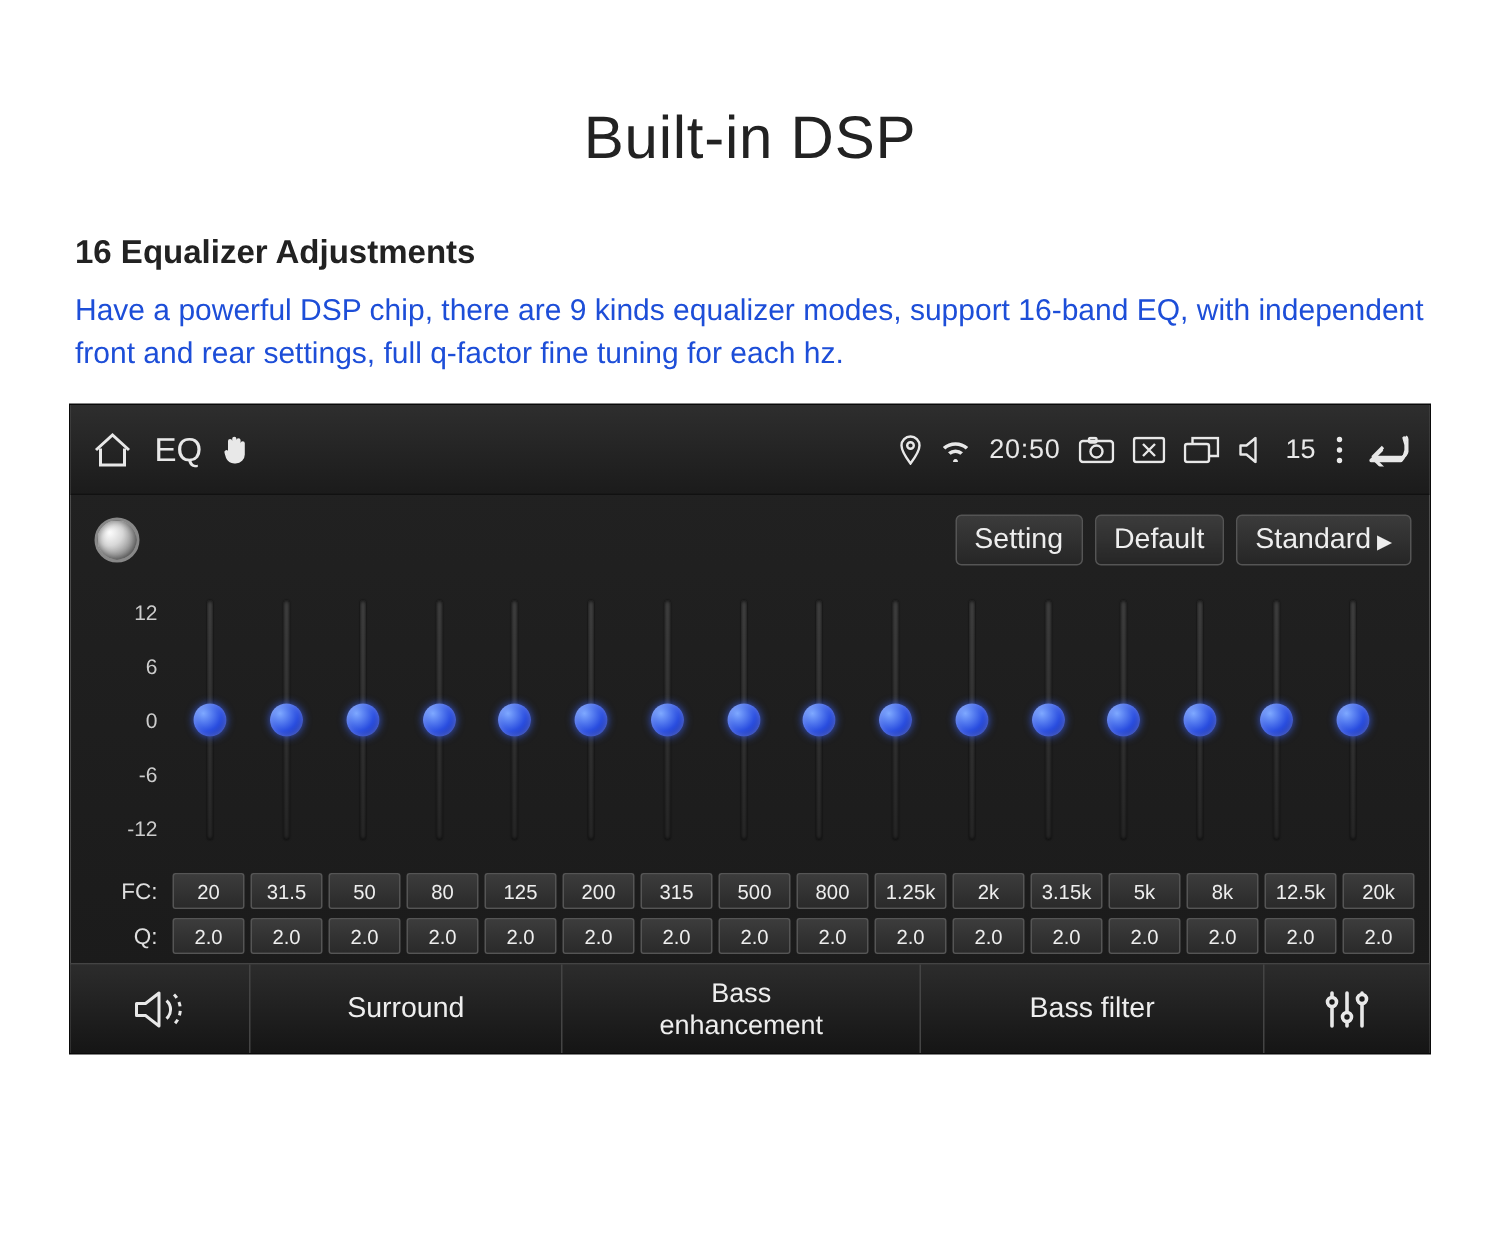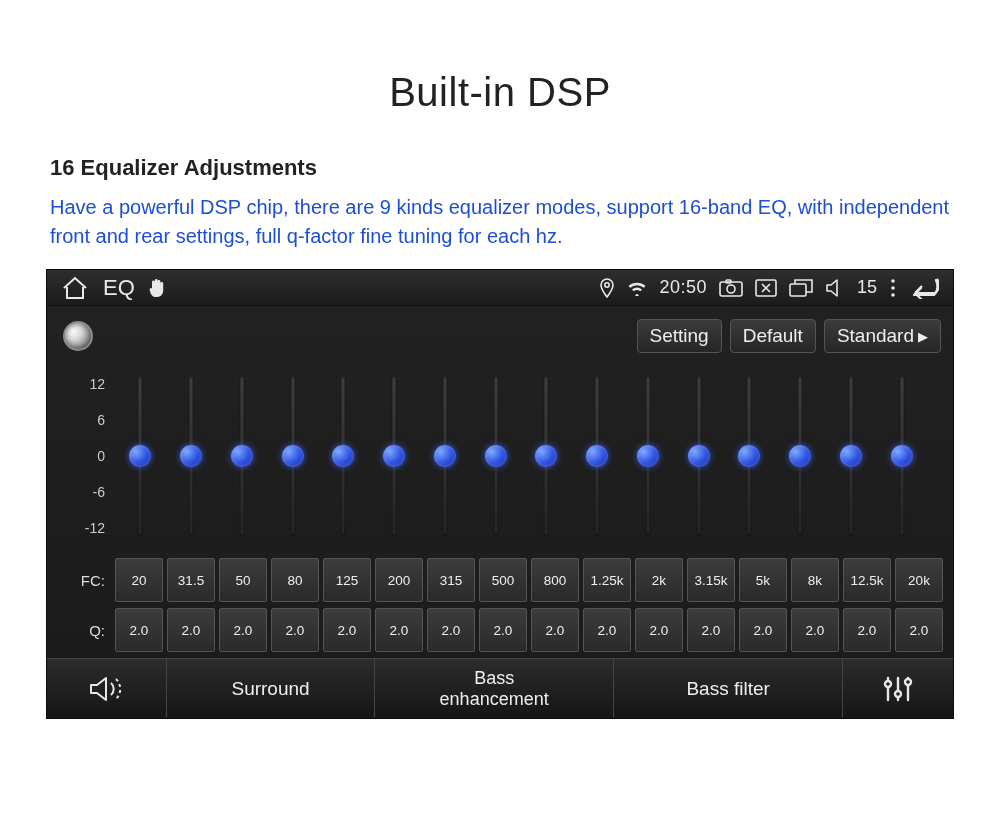--- a/index.html
+++ b/index.html
@@ -35,21 +35,21 @@
     margin: 0 46px;
     width: 908px;
     background: linear-gradient(#222,#1a1a1a);
     border: 1px solid #0a0a0a;
     color: #e8e8e8;
   }
   
   .statusbar {
     display: flex;
     align-items: center;
-    height: 36px;
+    height: 60px;
     padding: 0 14px;
     background: linear-gradient(#2e2e2e,#1b1b1b);
     border-bottom: 1px solid #111;
     font-size: 18px;
   }
   .statusbar .left { display: flex; align-items: center; gap: 14px; }
   .statusbar .spacer { flex: 1; }
   .statusbar .right { display: flex; align-items: center; gap: 12px; }
   .ico { display: inline-flex; align-items: center; justify-content: center; }
   .ico svg { display: block; }
@@ -152,21 +152,21 @@
   .val-grid {
     flex: 1;
     display: grid;
     grid-template-columns: repeat(16, 1fr);
     gap: 4px;
   }
   .val-cell {
     background: linear-gradient(#3c3c3c,#2a2a2a);
     border: 1px solid #555;
     border-radius: 2px;
-    height: 44px;
+    height: 24px;
     display: flex; align-items: center; justify-content: center;
     font-size: 13.5px;
     color: #eee;
   }
   
   .tabs {
     display: flex;
     height: 60px;
     background: linear-gradient(#2c2c2c,#151515);
     border-top: 1px solid #444;

